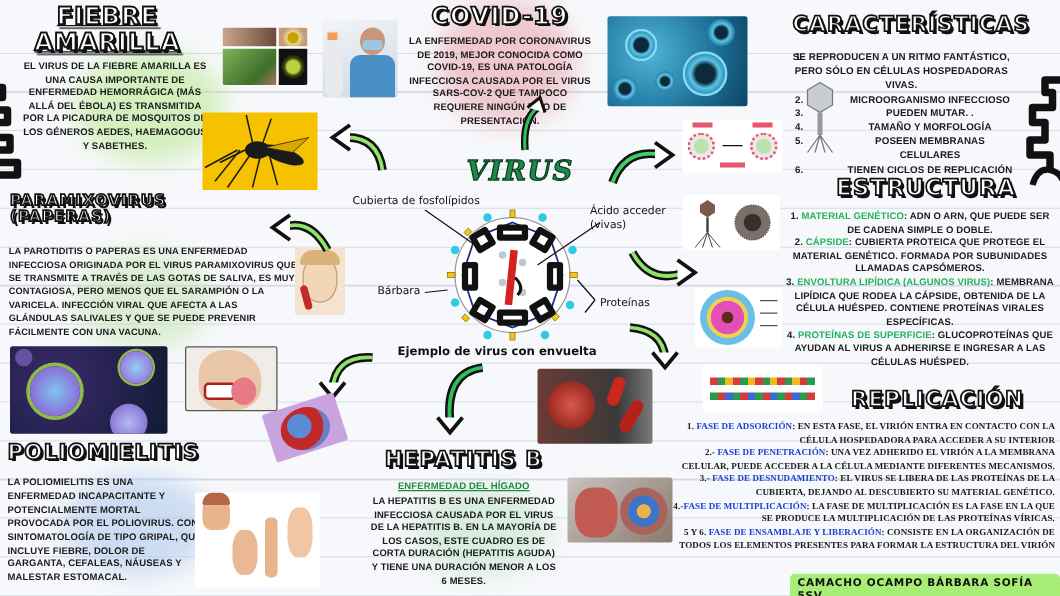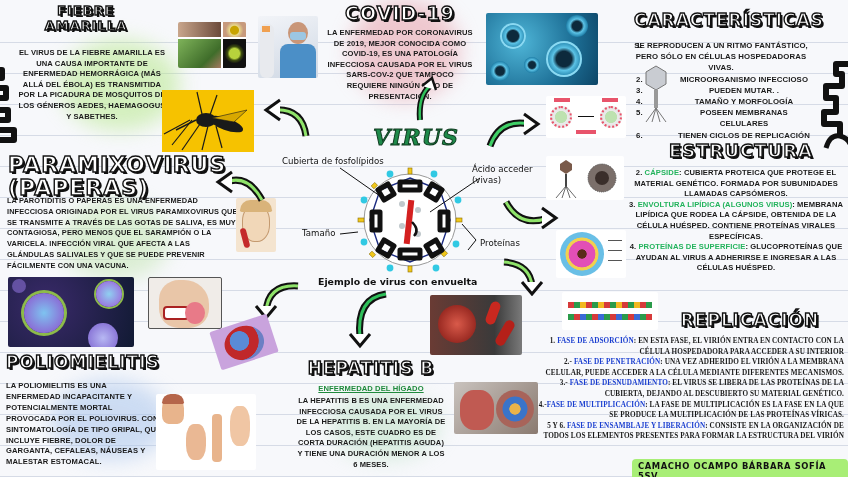--- a/index.html
+++ b/index.html
@@ -64,21 +64,21 @@
   <path d="M2 6 h14 v8 h-8 v10 h12 v10 h-12 v12 h14 v10 h-14 v10 h20 v10 h-28z" fill="none" stroke="#111" stroke-width="6" stroke-linejoin="round"></path>
 </svg>
 <svg class="abs" style="left:808px;top:60px" width="44" height="80" viewBox="0 0 44 80">
   <path d="M40 4 h-12 v10 h6 v12 h-16 v12 h10 v14 h-12 v12 h16 v12" fill="none" stroke="#111" stroke-width="6" stroke-linejoin="round"></path>
 </svg>
 <svg class="abs" style="left:822px;top:130px" width="30" height="20" viewBox="0 0 30 20">
   <path d="M4 18 q4 -14 14 -12 q8 2 10 8" fill="none" stroke="#111" stroke-width="5"></path>
 </svg>
 
 <section>
-  <div class="abs title center" style="left:26px;top:4px;width:120px;font-size:13px;">
+  <div class="abs title center" style="left:26px;top:4px;width:120px;font-size:19px;text-decoration:underline;">
     <div>FIEBRE</div>
     <div style="margin-top:2px">AMARILLA</div>
   </div>
   <p class="abs body-text center" style="left:16px;top:48px;width:152px;">El virus de la fiebre amarilla es una causa importante de enfermedad hemorrágica (más allá del ébola) es transmitida por la picadura de mosquitos de los géneros Aedes, Haemagogus y Sabethes.</p>
 </section>
 
 <div class="img-box" style="left:178px;top:22px;width:68px;height:46px;background:#fff;">
   <div class="abs" style="left:0;top:0;width:43px;height:15px;background:linear-gradient(90deg,#c9a68c,#6b4a3a);"></div>
   <div class="abs" style="left:45px;top:0;width:23px;height:15px;background:radial-gradient(circle at 50% 55%,#c8a300 0 4px,#e8d78a 5px,#c79a7d 9px);"></div>
   <div class="abs" style="left:0;top:17px;width:43px;height:29px;background:linear-gradient(135deg,#7fb35a,#3f6d2a 70%,#a67862);"></div>
@@ -181,21 +181,21 @@
   <div class="abs" style="left:52px;top:10px;width:14px;height:1px;background:#555;"></div>
   <div class="abs" style="left:52px;top:20px;width:14px;height:1px;background:#555;"></div>
   <div class="abs" style="left:52px;top:30px;width:14px;height:1px;background:#555;"></div>
 </div>
 <div class="img-box" style="left:562px;top:292px;width:96px;height:38px;background:#fff;">
   <div class="abs" style="left:6px;top:10px;width:84px;height:6px;background:repeating-linear-gradient(90deg,#d63a3a 0 6px,#2a9b4a 6px 12px,#f2b820 12px 18px);"></div>
   <div class="abs" style="left:6px;top:22px;width:84px;height:6px;background:repeating-linear-gradient(90deg,#2a9b4a 0 6px,#d63a3a 6px 12px,#3a6ad6 12px 18px);"></div>
 </div>
 
 <section>
-  <div class="abs title" style="left:8px;top:154px;width:220px;font-size:22px;">
+  <div class="abs title" style="left:8px;top:154px;width:220px;font-size:12px;">
     <div>PARAMIXOVIRUS</div>
     <div style="margin-top:1px">(PAPERAS)</div>
   </div>
   <p class="abs body-text" style="left:7px;top:196px;width:232px;font-size:7.4px;line-height:10.8px;">La parotiditis o paperas es una enfermedad infecciosa originada por el virus paramixovirus que se transmite a través de las gotas de saliva, es muy contagiosa, pero menos que el sarampión o la varicela. Infección viral que afecta a las glándulas salivales y que se puede prevenir fácilmente con una vacuna.</p>
 </section>
 <div class="img-box" style="left:236px;top:198px;width:40px;height:54px;background:#f4e4cf;">
   <div class="abs" style="left:6px;top:6px;width:28px;height:38px;border-radius:45%;background:#f1d7b8;border:1px solid #c49a70;"></div>
   <div class="abs" style="left:4px;top:2px;width:32px;height:12px;border-radius:12px 12px 2px 2px;background:#d9b37a;"></div>
   <div class="abs" style="left:6px;top:30px;width:6px;height:20px;border-radius:4px;background:#c42a2a;transform:rotate(-15deg);"></div>
 </div>
@@ -211,21 +211,21 @@
   <div class="abs" style="left:36px;top:24px;width:20px;height:22px;border-radius:50%;background:#e87a88;"></div>
 </div>
 
 <section>
   <div class="abs" style="left:368px;top:124px;width:96px;font-family:'DejaVu Serif',serif;font-style:italic;font-weight:900;font-size:22px;color:#1e8a4a;-webkit-text-stroke:1px #0d3a1e;text-align:center;letter-spacing:1px;">VIRUS</div>
   <div class="abs label-sm" style="left:282px;top:156px;">Cubierta de fosfolípidos</div>
   <div class="abs label-sm" style="left:472px;top:164px;line-height:11px;">
     <div>Ácido acceder</div>
     <div>(vivas)</div>
   </div>
-  <div class="abs label-sm" style="left:302px;top:228px;">Tamaño</div>
+  <div class="abs label-sm" style="left:302px;top:228px;">Bárbara</div>
   <div class="abs label-sm" style="left:480px;top:238px;">Proteínas</div>
   <div class="abs" style="left:318px;top:276px;font-family:'DejaVu Sans',sans-serif;font-weight:700;font-size:9.4px;">Ejemplo de virus con envuelta</div>
   <svg class="abs" style="left:350px;top:164px" width="120" height="112" viewBox="0 0 120 112">
     <circle cx="60" cy="56" r="46" fill="#fff" stroke="#999" stroke-width="1"></circle>
     <g fill="#f1c81a" stroke="#8a6d00" stroke-width="0.6">
       <rect x="58" y="4" width="4" height="6"></rect>
         <rect x="58" y="102" width="4" height="6"></rect>
       <rect x="8" y="54" width="6" height="4"></rect>
         <rect x="106" y="54" width="6" height="4"></rect>
       <rect x="22" y="20" width="5" height="4" transform="rotate(-45 24 22)"></rect>
@@ -308,20 +308,21 @@
 </svg>
 <svg class="abs arrow" style="left:346px;top:290px" width="44" height="60" viewBox="0 0 44 60">
   <path d="M40 4 Q10 8 14 48" fill="none" stroke="#111" stroke-width="7"></path>
   <path d="M40 4 Q10 8 14 48" fill="none" stroke="#2fbf5a" stroke-width="3"></path>
   <path d="M4 44 L14 56 L24 44" fill="#fff" stroke="#111" stroke-width="3"></path>
 </svg>
 
 <section>
   <div class="abs title center" style="left:660px;top:142px;width:162px;font-size:18px;">ESTRUCTURA</div>
   <div class="abs body-text center" style="left:628px;top:168px;width:216px;font-size:7.6px;line-height:10.6px;">
+    <p><span>1.</span> <span class="green">Material genético</span><span>: ADN o ARN, que puede ser de cadena simple o doble.</span></p>
     <p><span>2.</span> <span class="green">Cápside</span><span>: Cubierta proteica que protege el material genético. Formada por subunidades llamadas capsómeros.</span></p>
     <p><span>3.</span> <span class="green">Envoltura lipídica (algunos virus)</span><span>: Membrana lipídica que rodea la cápside, obtenida de la célula huésped. Contiene proteínas virales específicas.</span></p>
     <p><span>4.</span> <span class="green">Proteínas de superficie</span><span>: Glucoproteínas que ayudan al virus a adherirse e ingresar a las células huésped.</span></p>
   </div>
 </section>
 
 <section>
   <div class="abs title center" style="left:666px;top:312px;width:168px;font-size:17px;">REPLICACIÓN</div>
   <div class="abs body-text right" style="left:536px;top:336px;width:308px;font-size:7.2px;line-height:10.6px;font-family:Liberation Serif, serif;">
     <p><span>1.</span> <span class="blue">Fase de adsorción</span><span>: En esta fase, el virión entra en contacto con la célula hospedadora para acceder a su interior</span></p>

